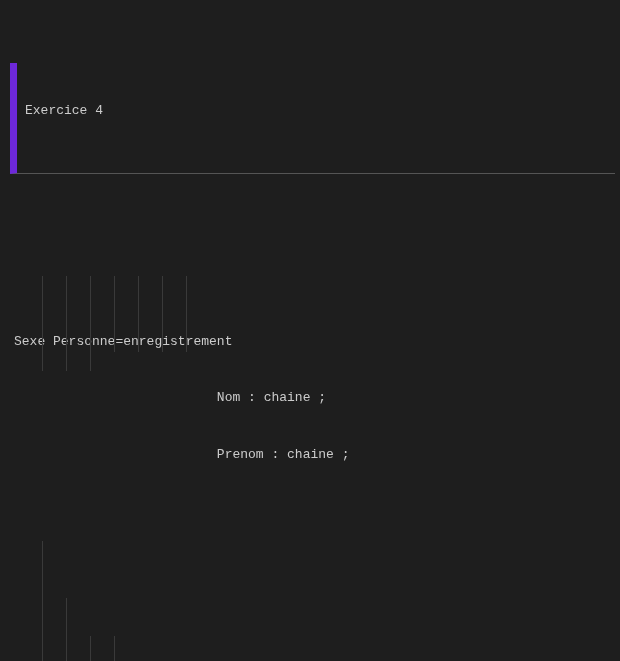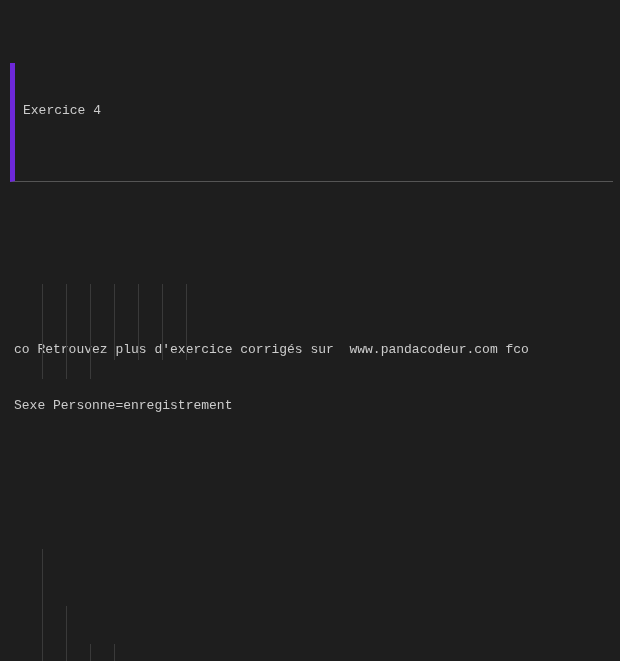--- a/index.html
+++ b/index.html
@@ -16,23 +16,23 @@
   }
   .editor {
     position: relative;
     padding: 6px 10px 0 10px;
     box-sizing: border-box;
     width: 620px;
     height: 661px;
     white-space: pre;
   }
   .title-border {
-    border-left: 5px solid #6d28d9;
+    border-left: 7px solid #6d28d9;
     border-bottom: 1px solid #555;
-    padding: 2px 0 22px 8px;
+    padding: 2px 0 14px 8px;
     margin-bottom: 8px;
     width: 590px;
   }
   .codeblock {
     position: relative;
     padding-left: 4px;
   }
   
   .guides {
     position: absolute;
@@ -72,22 +72,23 @@
 
       <div class="guide" style="left:32px; top:303px; height:248px;"></div>
       <div class="guide" style="left:56px; top:360px; height:172px;"></div>
       <div class="guide" style="left:80px; top:398px; height:98px;"></div>
       <div class="guide" style="left:104px; top:398px; height:98px;"></div>
       
 
       
     </div>
 
-    <span class="line">co Retrouvez plus d'exercice corrigés sur  www.pandacodeur.com fco</span>
     <span class="line">Sexe Personne=enregistrement</span>
+    <span class="line">                          Nom : chaine ;</span>
+    <span class="line">                          Prenom : chaine ;</span>
     
     
     <span class="line"></span>
     
     <span class="line"></span>
     
     
     
     <span class="line"></span>
     

